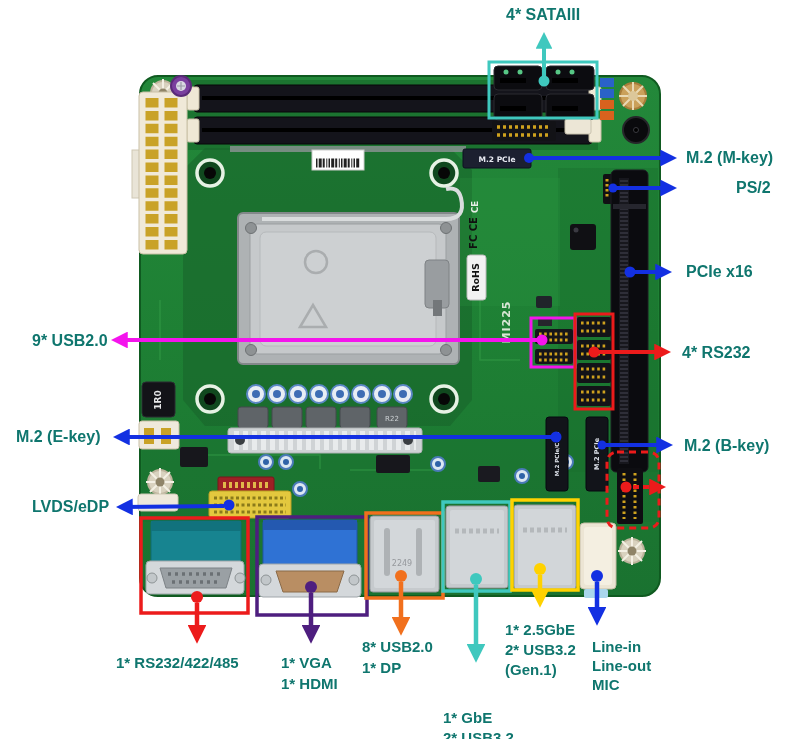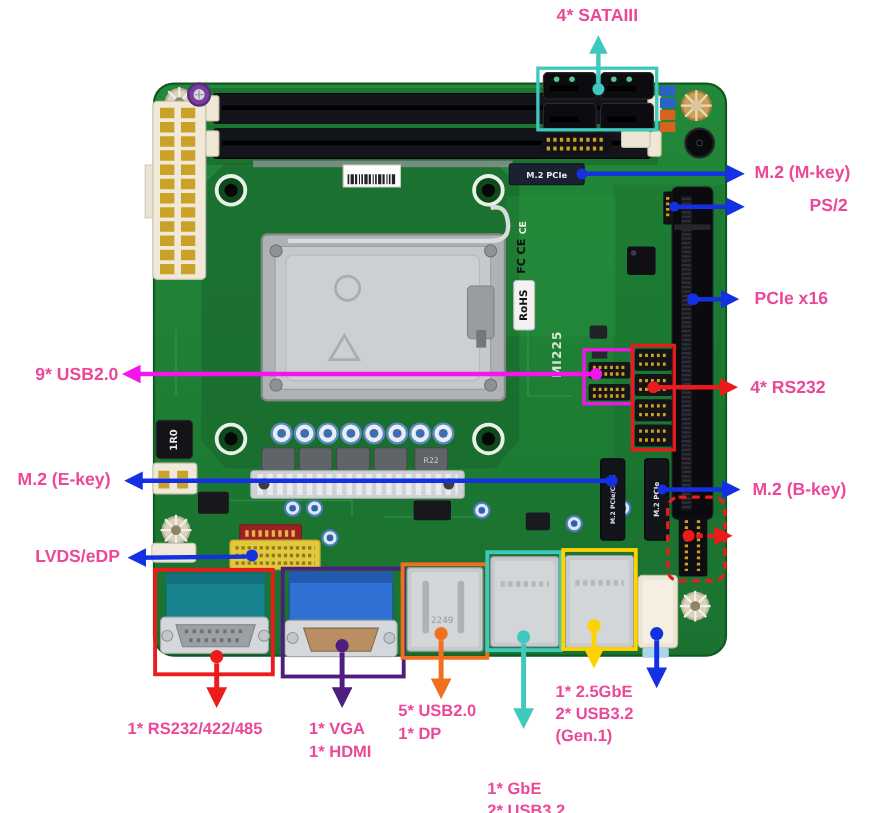--- a/index.html
+++ b/index.html
@@ -1,19 +1,19 @@
 <!DOCTYPE html>
 <html><head>
 <meta charset="utf-8">
 <style>
   html,body{margin:0;padding:0;background:#ffffff;}
   #canvas{position:relative;width:800px;height:739px;background:#ffffff;overflow:hidden;
           font-family:"Liberation Sans", sans-serif;}
   svg{position:absolute;left:0;top:0;}
-  .lbl{position:absolute;font-weight:bold;font-size:15px;line-height:20px;color:#ec4899;
+  .lbl{position:absolute;font-weight:bold;font-size:15px;line-height:20px;color:#0f766e;
        white-space:nowrap;font-family:"Liberation Sans", sans-serif;}
   .lbl.big{font-size:16px;}
   .lbl.lh21 div{line-height:21px;}
   .lbl.lh22 div{line-height:22px;}
   .lbl.lh19 div{line-height:19px;}
   .svgtext{font-family:"DejaVu Sans", sans-serif;}
 </style>
 </head>
 <body>
 
@@ -475,30 +475,35 @@
 <div class="lbl lh22" style="left:116px;top:652px;">
   <div>1* RS232/422/485</div>
 </div>
 
 <div class="lbl lh21" style="left:281px;top:652px;">
   <div>1* VGA</div>
   <div>1* HDMI</div>
 </div>
 
 <div class="lbl lh21" style="left:362px;top:636px;">
-  <div>5* USB2.0</div>
+  <div>8* USB2.0</div>
   <div>1* DP</div>
 </div>
 
 <div class="lbl" style="left:443px;top:672px;margin-top:36px;">
   <div>1* GbE</div>
   <div>2* USB3.2</div>
   <div>(Gen.2)</div>
 </div>
 
 <div class="lbl" style="left:505px;top:620px;">
   <div>1* 2.5GbE</div>
   <div>2* USB3.2</div>
   <div>(Gen.1)</div>
 </div>
 
+<div class="lbl lh19" style="left:592px;top:637px;">
+  <div>Line-in</div>
+  <div>Line-out</div>
+  <div>MIC</div>
+</div>
 
 </div>
 
 </body></html>

